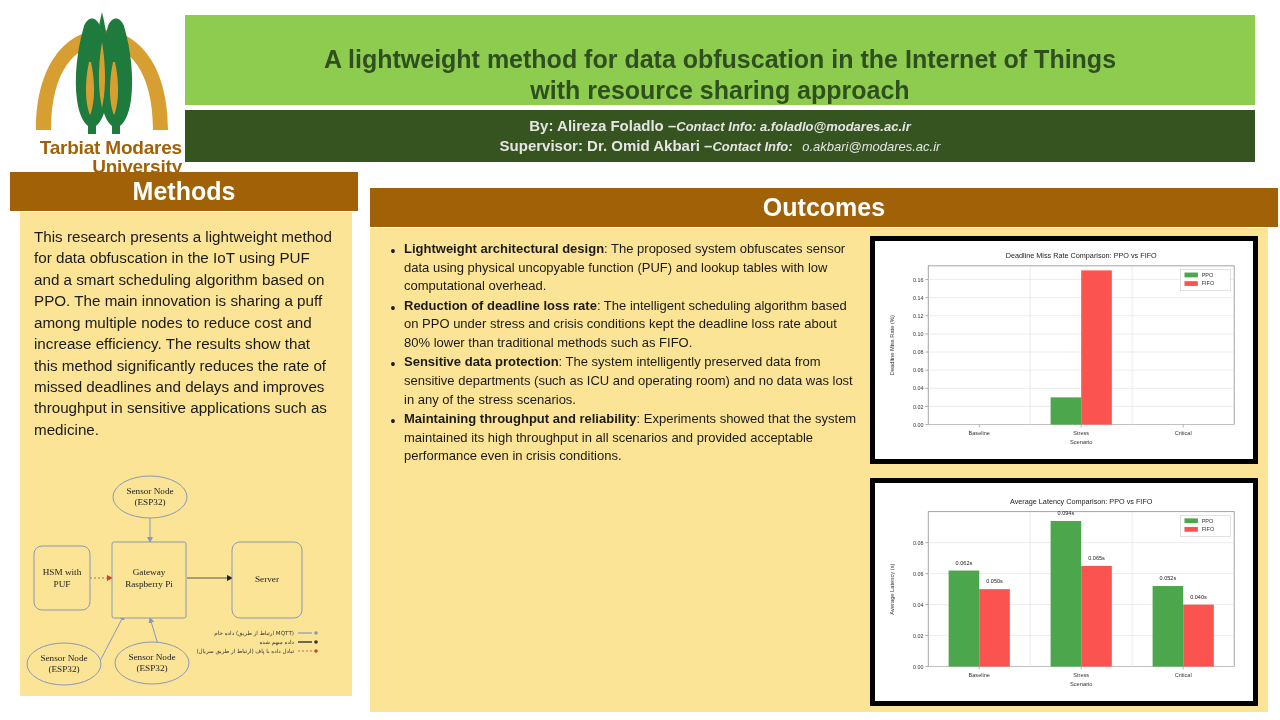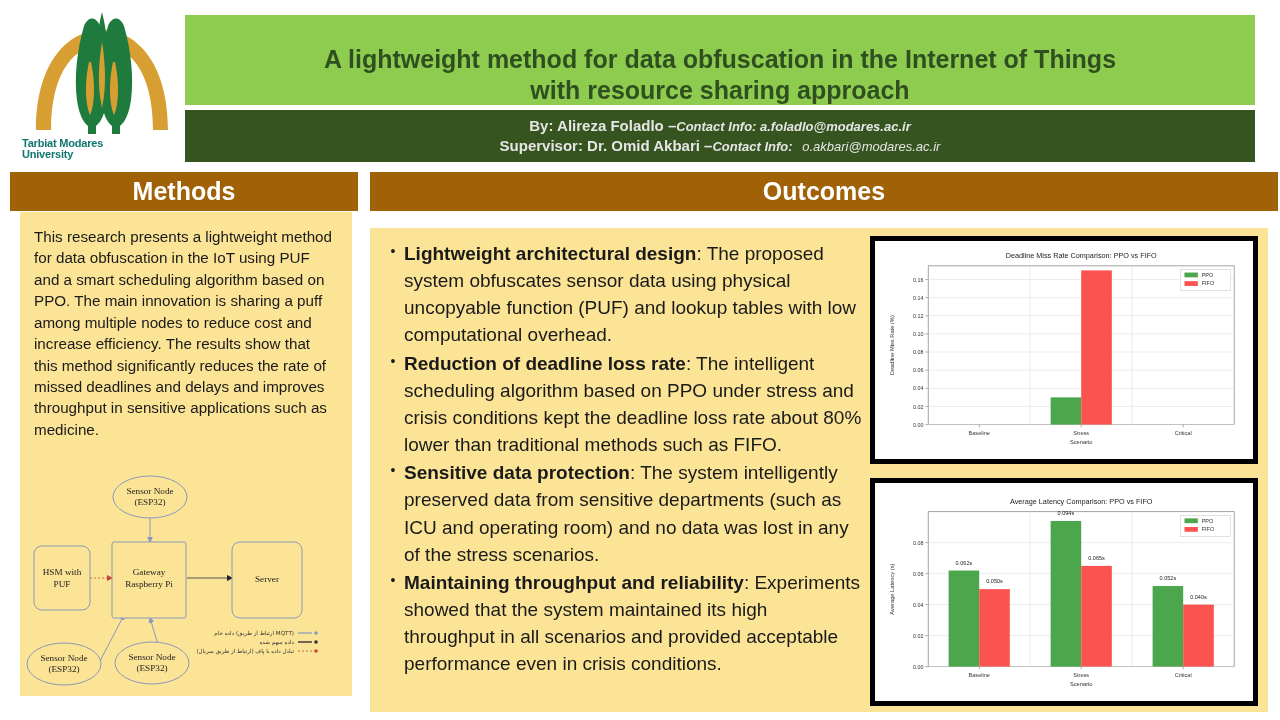--- a/index.html
+++ b/index.html
@@ -10,22 +10,22 @@
     overflow: hidden;
   }
   #poster { position: relative; width: 1280px; height: 720px; background: #ffffff; }
 
   
   .logo-box {
     position: absolute; left: 22px; top: 8px; width: 160px; height: 160px;
   }
   .logo-svg { display: block; width: 160px; height: 132px; }
   .logo-text {
-    text-align: left; color: #0f766e; font-weight: bold;
-    font-size: 11px; line-height: 1.02; letter-spacing: -0.2px;
+    text-align: right; color: #a16207; font-weight: bold;
+    font-size: 19px; line-height: 1.02; letter-spacing: -0.2px;
     margin-top: -2px;
   }
   .logo-text .l2 { display: block; }
 
   .title-bar {
     position: absolute; left: 185px; top: 15px; width: 1070px; height: 90px;
     background: #8DCC4E;
     display: flex; align-items: flex-end; justify-content: center;
   }
   .title-text {
@@ -42,21 +42,21 @@
   .auth-line .ital { font-style: italic; font-weight: bold; font-size: 13px; }
   .auth-line .ital-thin { font-style: italic; font-size: 13px; margin-left: 6px; }
 
   
   .sec-head {
     position: absolute; background: #a16207; color: #ffffff;
     display: flex; align-items: center; justify-content: center;
     font-weight: bold; font-size: 25px;
   }
   #methods-head { left: 10px; top: 172px; width: 348px; height: 39px; }
-  #outcomes-head { left: 370px; top: 172px; width: 908px; height: 39px; align-items: center; }
+  #outcomes-head { left: 370px; top: 188px; width: 908px; height: 39px; align-items: center; }
 
   
   .panel { position: absolute; background: #FCE496; }
   #methods-panel { left: 20px; top: 212px; width: 332px; height: 484px; }
   #outcomes-panel { left: 370px; top: 228px; width: 898px; height: 484px; }
 
   .methods-text {
     position: absolute; left: 14px; top: 14px; width: 300px;
     color: #1a1a1a; font-size: 15.2px; line-height: 1.41;
   }
@@ -64,21 +64,21 @@
   .diagram-wrap { position: absolute; left: 2px; top: 258px; width: 328px; height: 220px; }
   .diagram-svg { display: block; width: 328px; height: 220px; }
 
   
   .bullets { position: absolute; left: 12px; top: 12px; width: 480px; }
   .bullet { display: flex; margin-bottom: 1px; }
   .bullet-dot {
     width: 22px; flex: 0 0 22px; text-align: center;
     color: #1a1a1a; font-size: 14px; line-height: 1.43; padding-top: 1px;
   }
-  .bullet-body { flex: 1; color: #1a1a1a; font-size: 19px; line-height: 1.43; }
+  .bullet-body { flex: 1; color: #1a1a1a; font-size: 13px; line-height: 1.43; }
   .bullet-body b { font-weight: bold; }
 
   
   .chart-card {
     position: absolute; background: #ffffff; border: 5px solid #000000;
   }
   #chart1-card { left: 500px; top: 8px; width: 388px; height: 228px; }
   #chart2-card { left: 500px; top: 250px; width: 388px; height: 228px; }
   .chart-svg { display: block; width: 100%; height: 100%; }
 </style>

